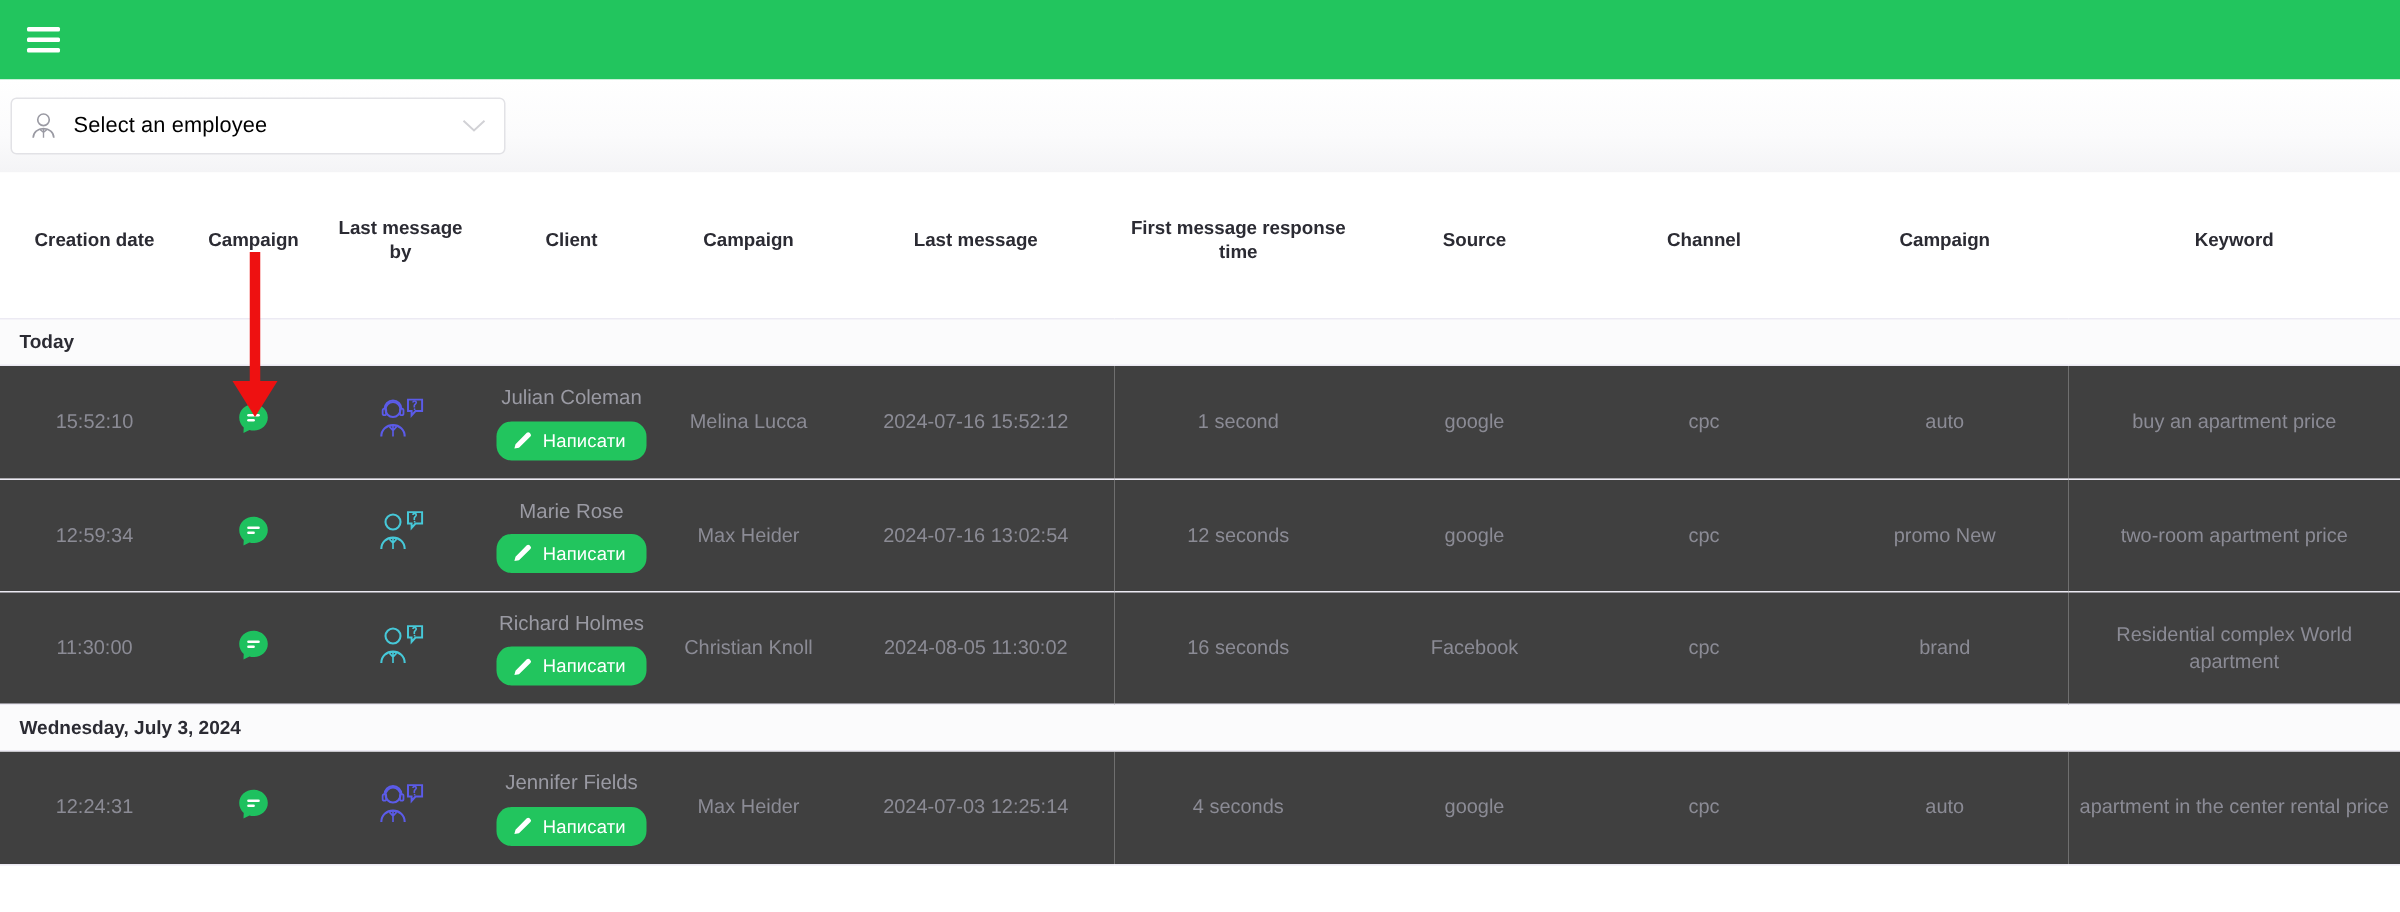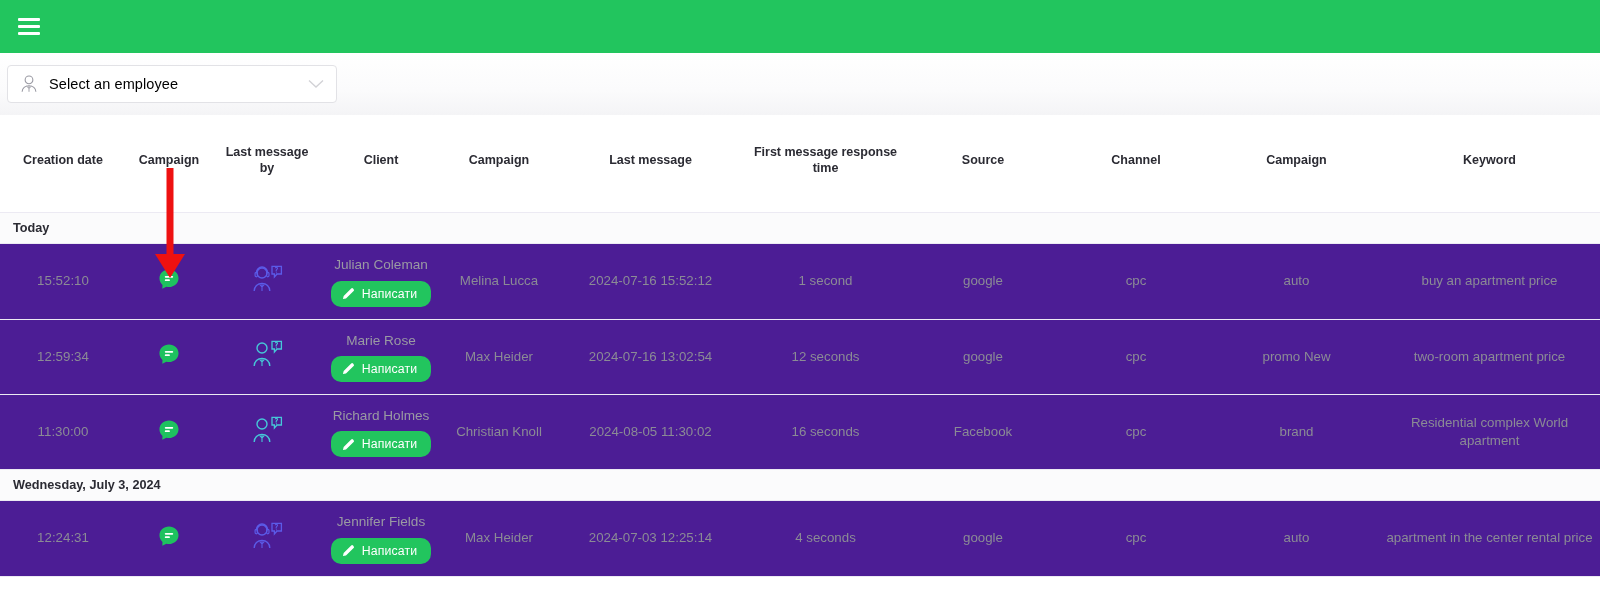--- a/index.html
+++ b/index.html
@@ -84,21 +84,21 @@
   }
 
   tbody tr.data-row td {
     border-bottom: 1px solid #eceaf3;
     text-align: center;
     vertical-align: middle;
     font-size: 13.3px;
     color: #8b8b95;
     padding: 12px 6px;
     line-height: 1.35;
-    background: #4c1d95;
+    background: #404040;
   }
   td.cell-client { color: #9a9aa3; }
   td.cell-employee, td.cell-lastmsg, td.cell-resp,
   td.cell-source, td.cell-channel, td.cell-campaign, td.cell-keyword { color: #87878f; }
   td.cell-time { color: #9a9aa3; font-size: 13px; }
 
   .msgr-icon { display: inline-block; width: 22px; height: 22px; }
   .avatar-icon { display:inline-block; width: 34px; height: 30px; }
 
   .client-name { display:block; font-size: 13.6px; color: #9a9aa3; margin-bottom: 6px; }

